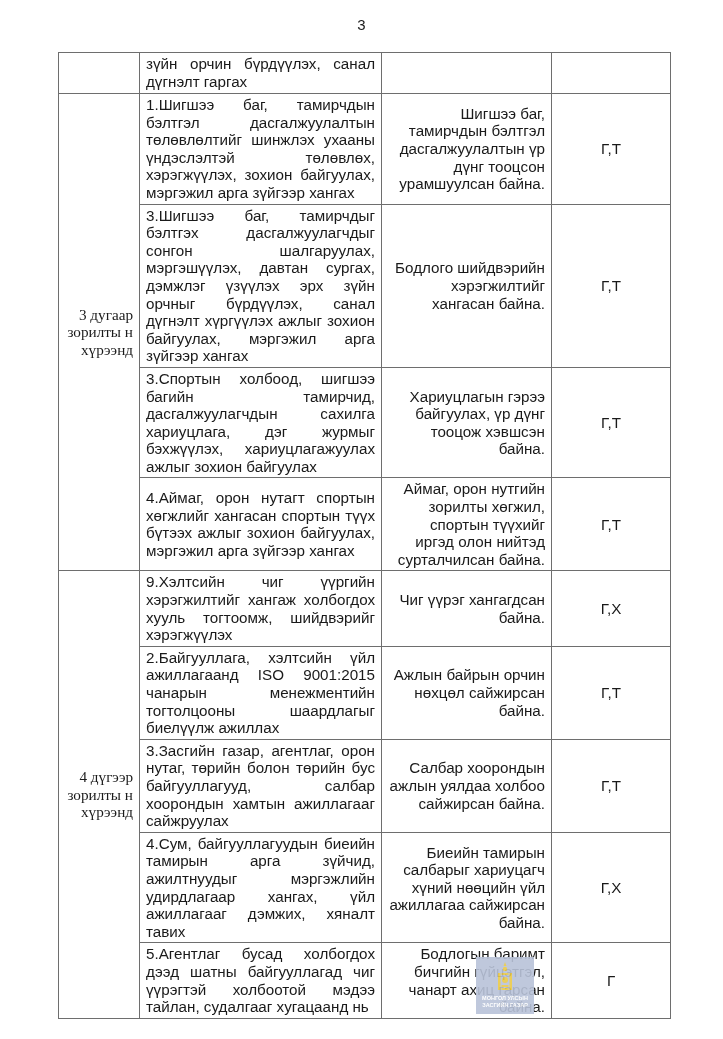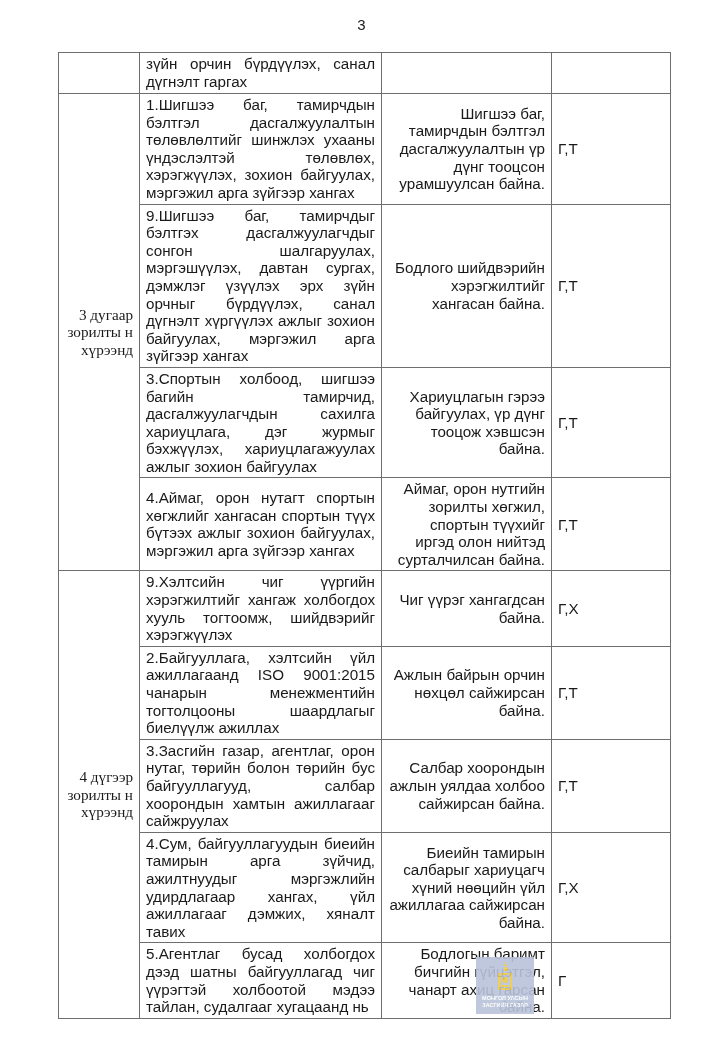--- a/index.html
+++ b/index.html
@@ -7,21 +7,21 @@
          font-family: "Liberation Sans", sans-serif; color: #1a1a1a; }
   .page-number { position: absolute; top: 16px; left: 0; width: 723px; text-align: center;
                  font-size: 15px; font-family: "Liberation Sans Narrow", "Liberation Sans", sans-serif; }
   table.plan { position: absolute; left: 58px; top: 52px; width: 612px;
                border-collapse: collapse; table-layout: fixed; }
   table.plan td { border: 1.3px solid #6e6e6e; font-size: 15.2px; line-height: 17.6px;
                   padding: 2px 6px 2px 6px; vertical-align: middle; }
   td.goal { text-align: right; width: 69px; padding: 0 4px; font-family: Liberation Serif, serif; }
   td.action { width: 229px; text-align: justify; text-align-last: left; vertical-align: top; padding-top: 1px; }
   td.result { width: 157px; text-align: right; padding: 0 6px; }
-  td.resp { }
+  td.resp { text-align: center; }
   .logo { position: absolute; left: 476px; top: 957px; width: 58px; height: 57px;
           background: #b9c3d9; opacity: 0.9; }
   .logo .emblem { position: absolute; left: 21px; top: 5px; width: 16px; height: 30px; }
   .logo .txt { position: absolute; left: 0; width: 58px; text-align: center; color: #ffffff;
                font-size: 5.5px; font-weight: bold; line-height: 7px; }
 </style>
 </head>
 <body>
 
 <div class="page-number">3</div>
@@ -40,21 +40,21 @@
     <td class="result"></td>
     <td class="resp"></td>
   </tr>
   <tr style="height:104px">
     <td class="goal" rowspan="4">3 дугаар зорилты н хүрээнд</td>
     <td class="action">1.Шигшээ баг, тамирчдын бэлтгэл дасгалжуулалтын төлөвлөлтийг шинжлэх ухааны үндэслэлтэй төлөвлөх, хэрэгжүүлэх, зохион байгуулах, мэргэжил арга зүйгээр хангах</td>
     <td class="result">Шигшээ баг, тамирчдын бэлтгэл дасгалжуулалтын үр дүнг тооцсон урамшуулсан байна.</td>
     <td class="resp">Г,Т</td>
   </tr>
   <tr style="height:160px">
-    <td class="action">9.Шигшээ баг, тамирчдыг бэлтгэх дасгалжуулагчдыг сонгон шалгаруулах, мэргэшүүлэх, давтан сургах, дэмжлэг үзүүлэх эрх зүйн орчныг бүрдүүлэх, санал дүгнэлт хүргүүлэх ажлыг зохион байгуулах, мэргэжил арга зүйгээр хангах</td>
+    <td class="action">3.Шигшээ баг, тамирчдыг бэлтгэх дасгалжуулагчдыг сонгон шалгаруулах, мэргэшүүлэх, давтан сургах, дэмжлэг үзүүлэх эрх зүйн орчныг бүрдүүлэх, санал дүгнэлт хүргүүлэх ажлыг зохион байгуулах, мэргэжил арга зүйгээр хангах</td>
     <td class="result">Бодлого шийдвэрийн хэрэгжилтийг хангасан байна.</td>
     <td class="resp">Г,Т</td>
   </tr>
   <tr style="height:103px">
     <td class="action">3.Спортын холбоод, шигшээ багийн тамирчид, дасгалжуулагчдын сахилга хариуцлага, дэг журмыг бэхжүүлэх, хариуцлагажуулах ажлыг зохион байгуулах</td>
     <td class="result">Хариуцлагын гэрээ байгуулах, үр дүнг тооцож хэвшсэн байна.</td>
     <td class="resp">Г,Т</td>
   </tr>
   <tr style="height:88px">
     <td class="action">4.Аймаг, орон нутагт спортын хөгжлийг хангасан спортын түүх бүтээх ажлыг зохион байгуулах, мэргэжил арга зүйгээр хангах</td>

